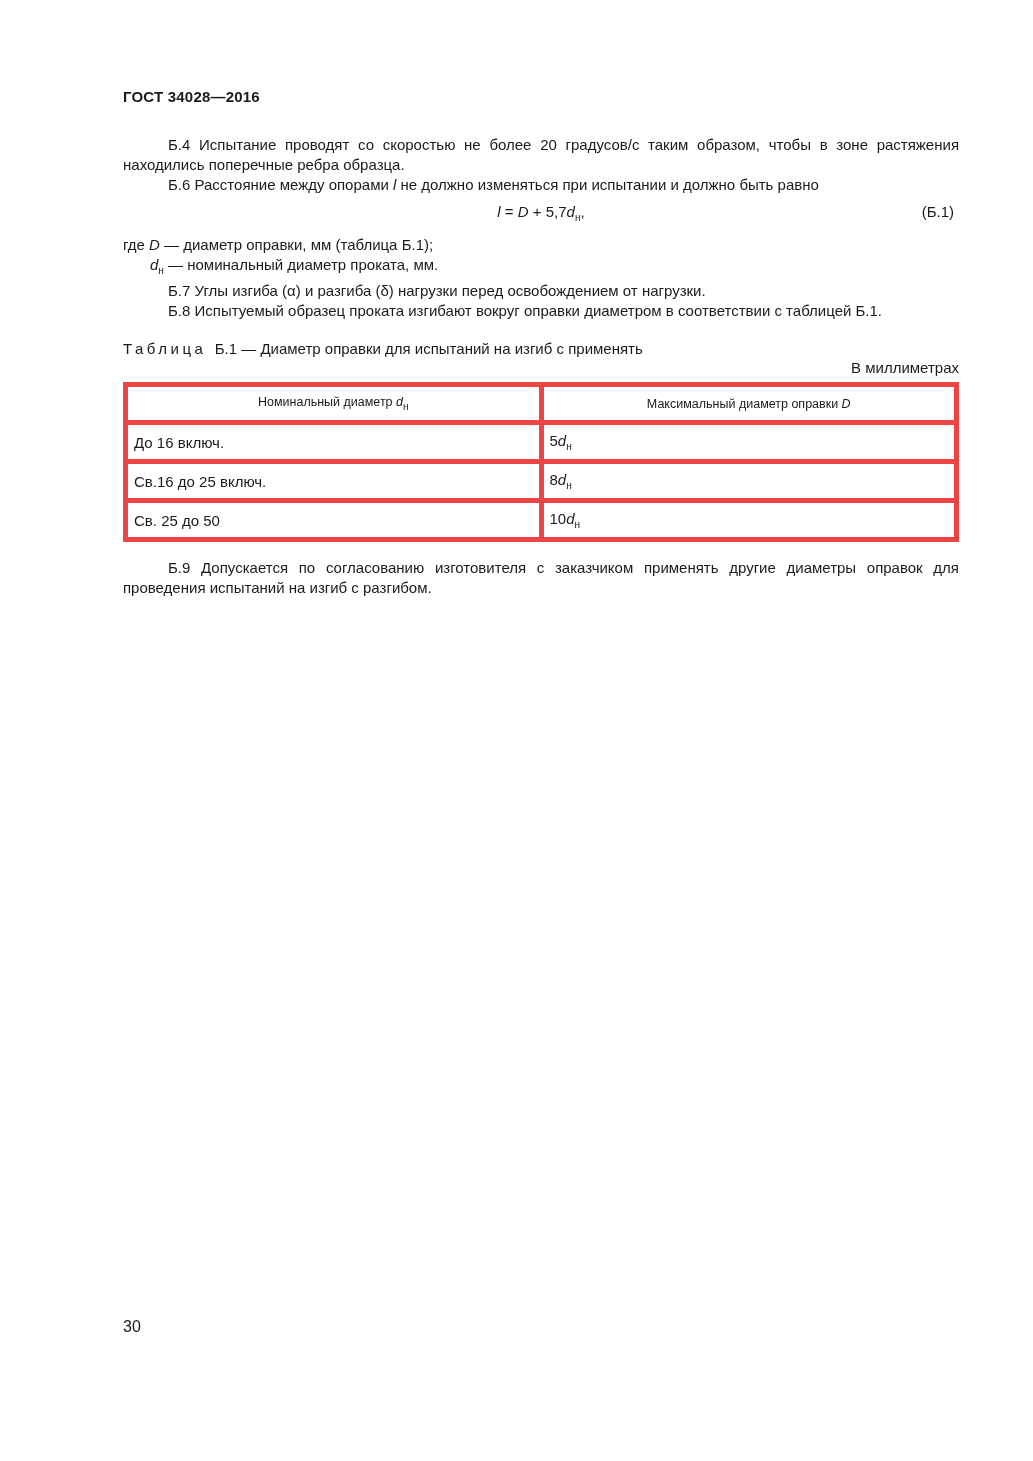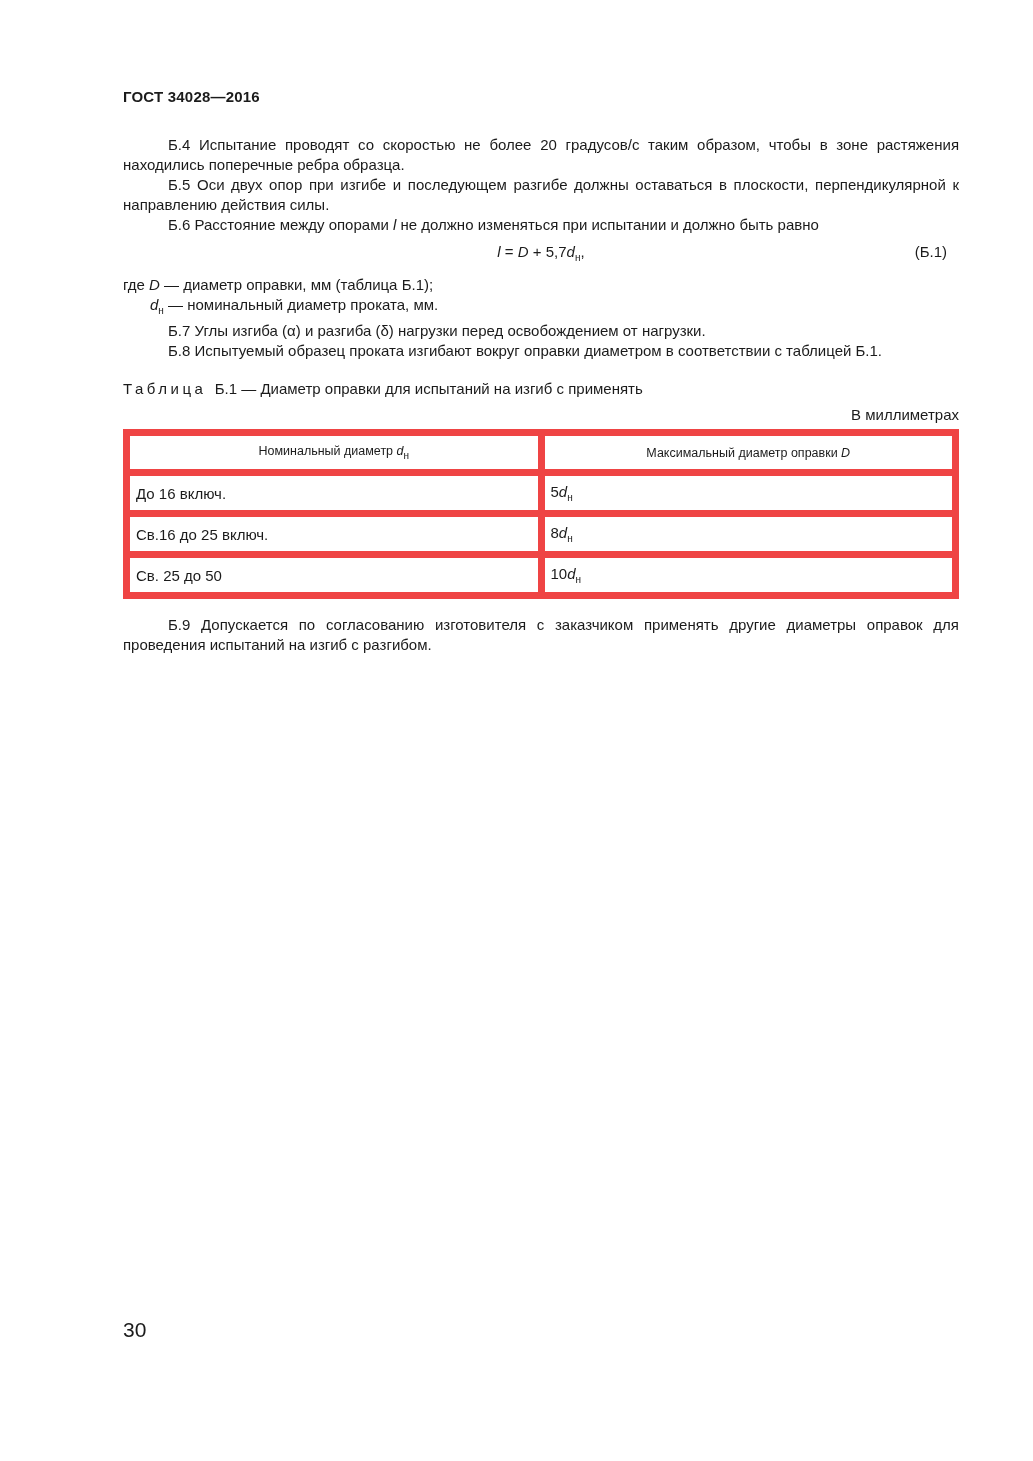--- a/index.html
+++ b/index.html
@@ -36,81 +36,79 @@
   }
   .formula-row {
     position: relative;
     text-align: center;
     font-size: 15px;
     line-height: 20px;
     margin: 7px 0 7px 0;
   }
   .formula-number {
     position: absolute;
-    right: 12px; top: 0;
+    right: 5px; top: 0;
   }
   .where-line {
     font-size: 15px;
     line-height: 20px;
   }
   .dn-line {
     font-size: 15px;
     line-height: 20px;
     padding-left: 27px;
   }
   .table-caption {
     margin-top: 18px;
     font-size: 15px;
     line-height: 20px;
   }
   .caption-word { letter-spacing: 3.5px; }
   .units-note {
-    margin-top: 7px;
     font-size: 15px;
     text-align: right;
   }
   table.gost-table {
     width: 100%;
     border-collapse: collapse;
     margin-top: 6px;
   }
   table.gost-table th, table.gost-table td {
-    border: 7px solid #ef4444;
+    border: 5px solid #ef4444;
   }
   table.gost-table th {
     font-weight: normal;
     font-size: 12.5px;
     text-align: center;
     padding: 8px 4px;
   }
   table.gost-table col.c1 { width: 50%; }
   table.gost-table td {
     font-size: 15px;
     padding: 7px 6px;
   }
   td.range-cell { text-align: left; padding-left: 30px; }
   td.value-cell { text-align: left; }
   .after-table { margin-top: 16px; }
   .page-number {
     position: absolute;
     left: 123px;
     top: 1318px;
-    font-size: 21px;
+    font-size: 16px;
   }
 </style>
 </head>
 <body>
 
 <div class="page">
 
   <div class="doc-header">ГОСТ 34028—2016</div>
 
   <p class="para indent">Б.4 Испытание проводят со скоростью не более 20 градусов/с таким образом, чтобы в зоне растяжения находились поперечные ребра образца.</p>
 
-  <p class="para indent">Б.5 Оси двух опор при изгибе и последующем разгибе должны оставаться в плоскости, перпендикулярной к направлению действия силы.</p>
 
   <p class="para indent"><span>Б.6 Расстояние между опорами </span><span class="var">l</span><span> не должно изменяться при испытании и должно быть равно</span></p>
 
   <div class="formula-row">
     <span class="formula"><span class="var">l</span><span> = </span><span class="var">D</span><span> + 5,7</span><span class="var">d</span><span class="sub">н</span><span>,</span></span>
     <span class="formula-number">(Б.1)</span>
   </div>
 
   <p class="where-line"><span>где </span><span class="var">D</span><span> — диаметр оправки, мм (таблица Б.1);</span></p>
 

